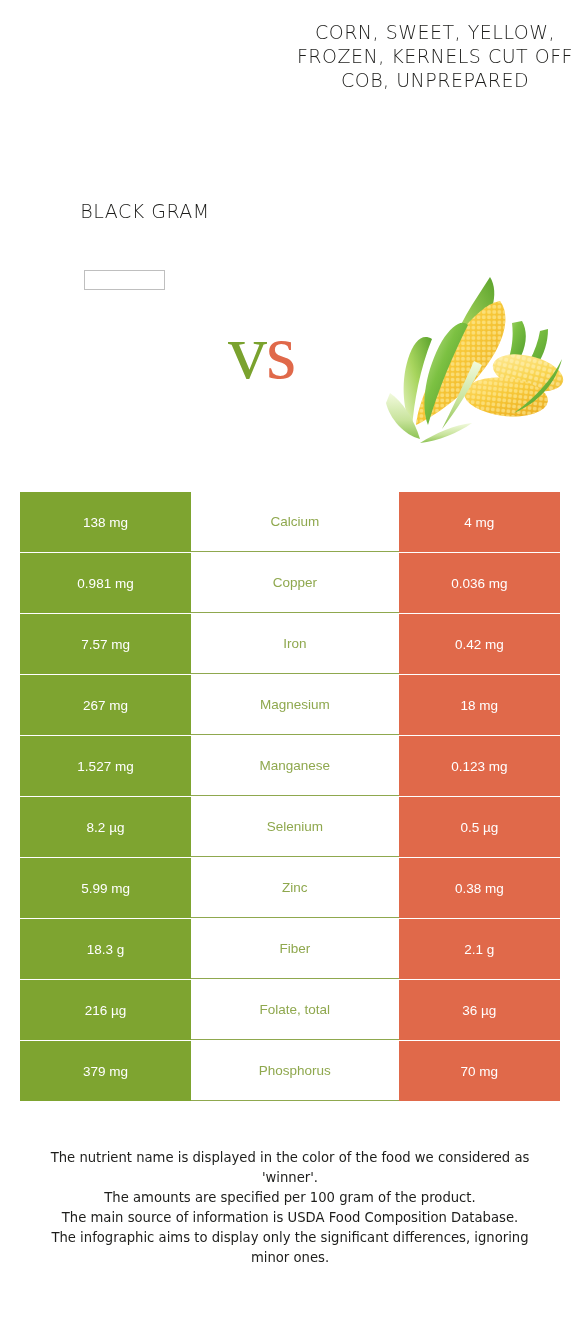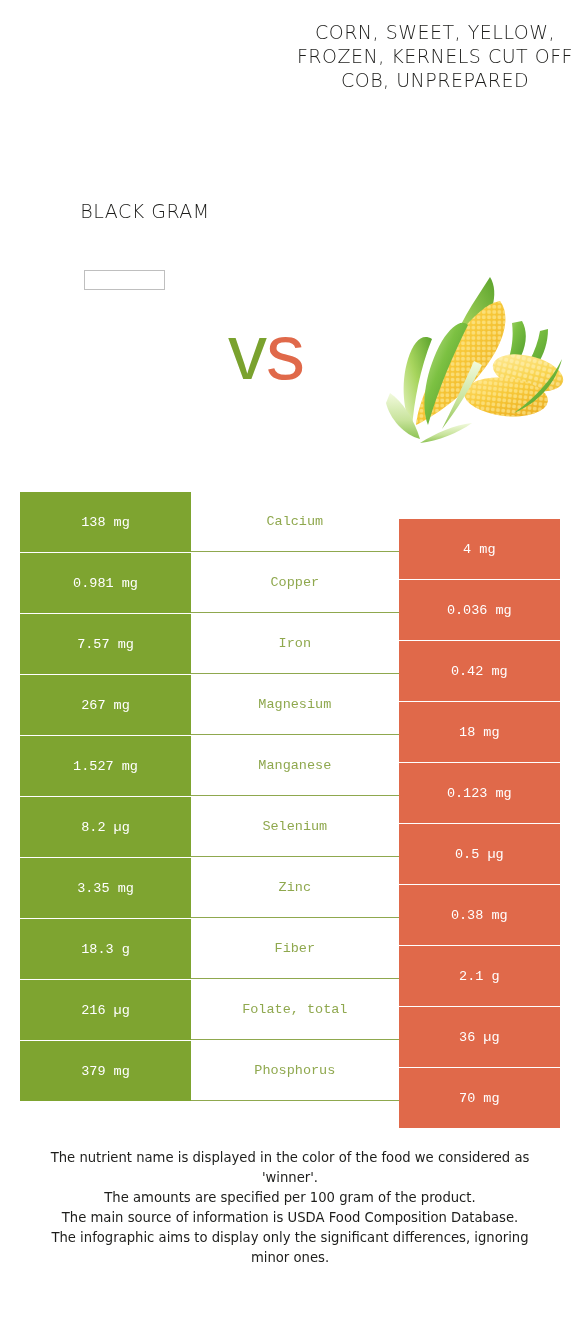--- a/index.html
+++ b/index.html
@@ -64,21 +64,21 @@
     width:81px;
     height:20px;
     border:1px solid #bfbfbf;
     background:#ffffff;
   }
 
   .vs-text {
     position:absolute;
     left:228px;
     top:68px;
-    font-family:Liberation Sans, sans-serif;
+    font-family:Liberation Serif, serif;
     font-size:78px;
     font-weight:400;
     line-height:1;
     letter-spacing:-1px;
   }
   .vs-v { color:#7aa22e; }
   .vs-s { color:#e0694a; }
 
   .corn-art {
     position:absolute;
@@ -102,41 +102,39 @@
     height:60px;
     margin-bottom:1px;
   }
 
   .cell {
     display:flex;
     align-items:center;
     justify-content:center;
     font-size:13.5px;
     height:60px;
-    font-family:Liberation Mono, monospace;
   }
 
   .cell-left {
     width:178px;
     background:#7ea430;
     color:#ffffff;
   }
 
   .cell-mid {
     width:216px;
     background:#ffffff;
     color:#8fa84e;
     border-bottom:1px solid #8fa84e;
   }
 
   .cell-right {
     width:168px;
     background:#e0694a;
     color:#ffffff;
-    margin-top:27px;
   }
 
   .row:first-child .cell-mid { border-top:0; }
 
   
   .footer {
     position:absolute;
     left:0;
     top:1148px;
     width:580px;
@@ -255,21 +253,21 @@
       <div class="cell cell-right">0.123 mg</div>
     </div>
 
     <div class="row">
       <div class="cell cell-left">8.2 µg</div>
       <div class="cell cell-mid">Selenium</div>
       <div class="cell cell-right">0.5 µg</div>
     </div>
 
     <div class="row">
-      <div class="cell cell-left">3.35 mg</div>
+      <div class="cell cell-left">5.99 mg</div>
       <div class="cell cell-mid">Zinc</div>
       <div class="cell cell-right">0.38 mg</div>
     </div>
 
     <div class="row">
       <div class="cell cell-left">18.3 g</div>
       <div class="cell cell-mid">Fiber</div>
       <div class="cell cell-right">2.1 g</div>
     </div>
 

